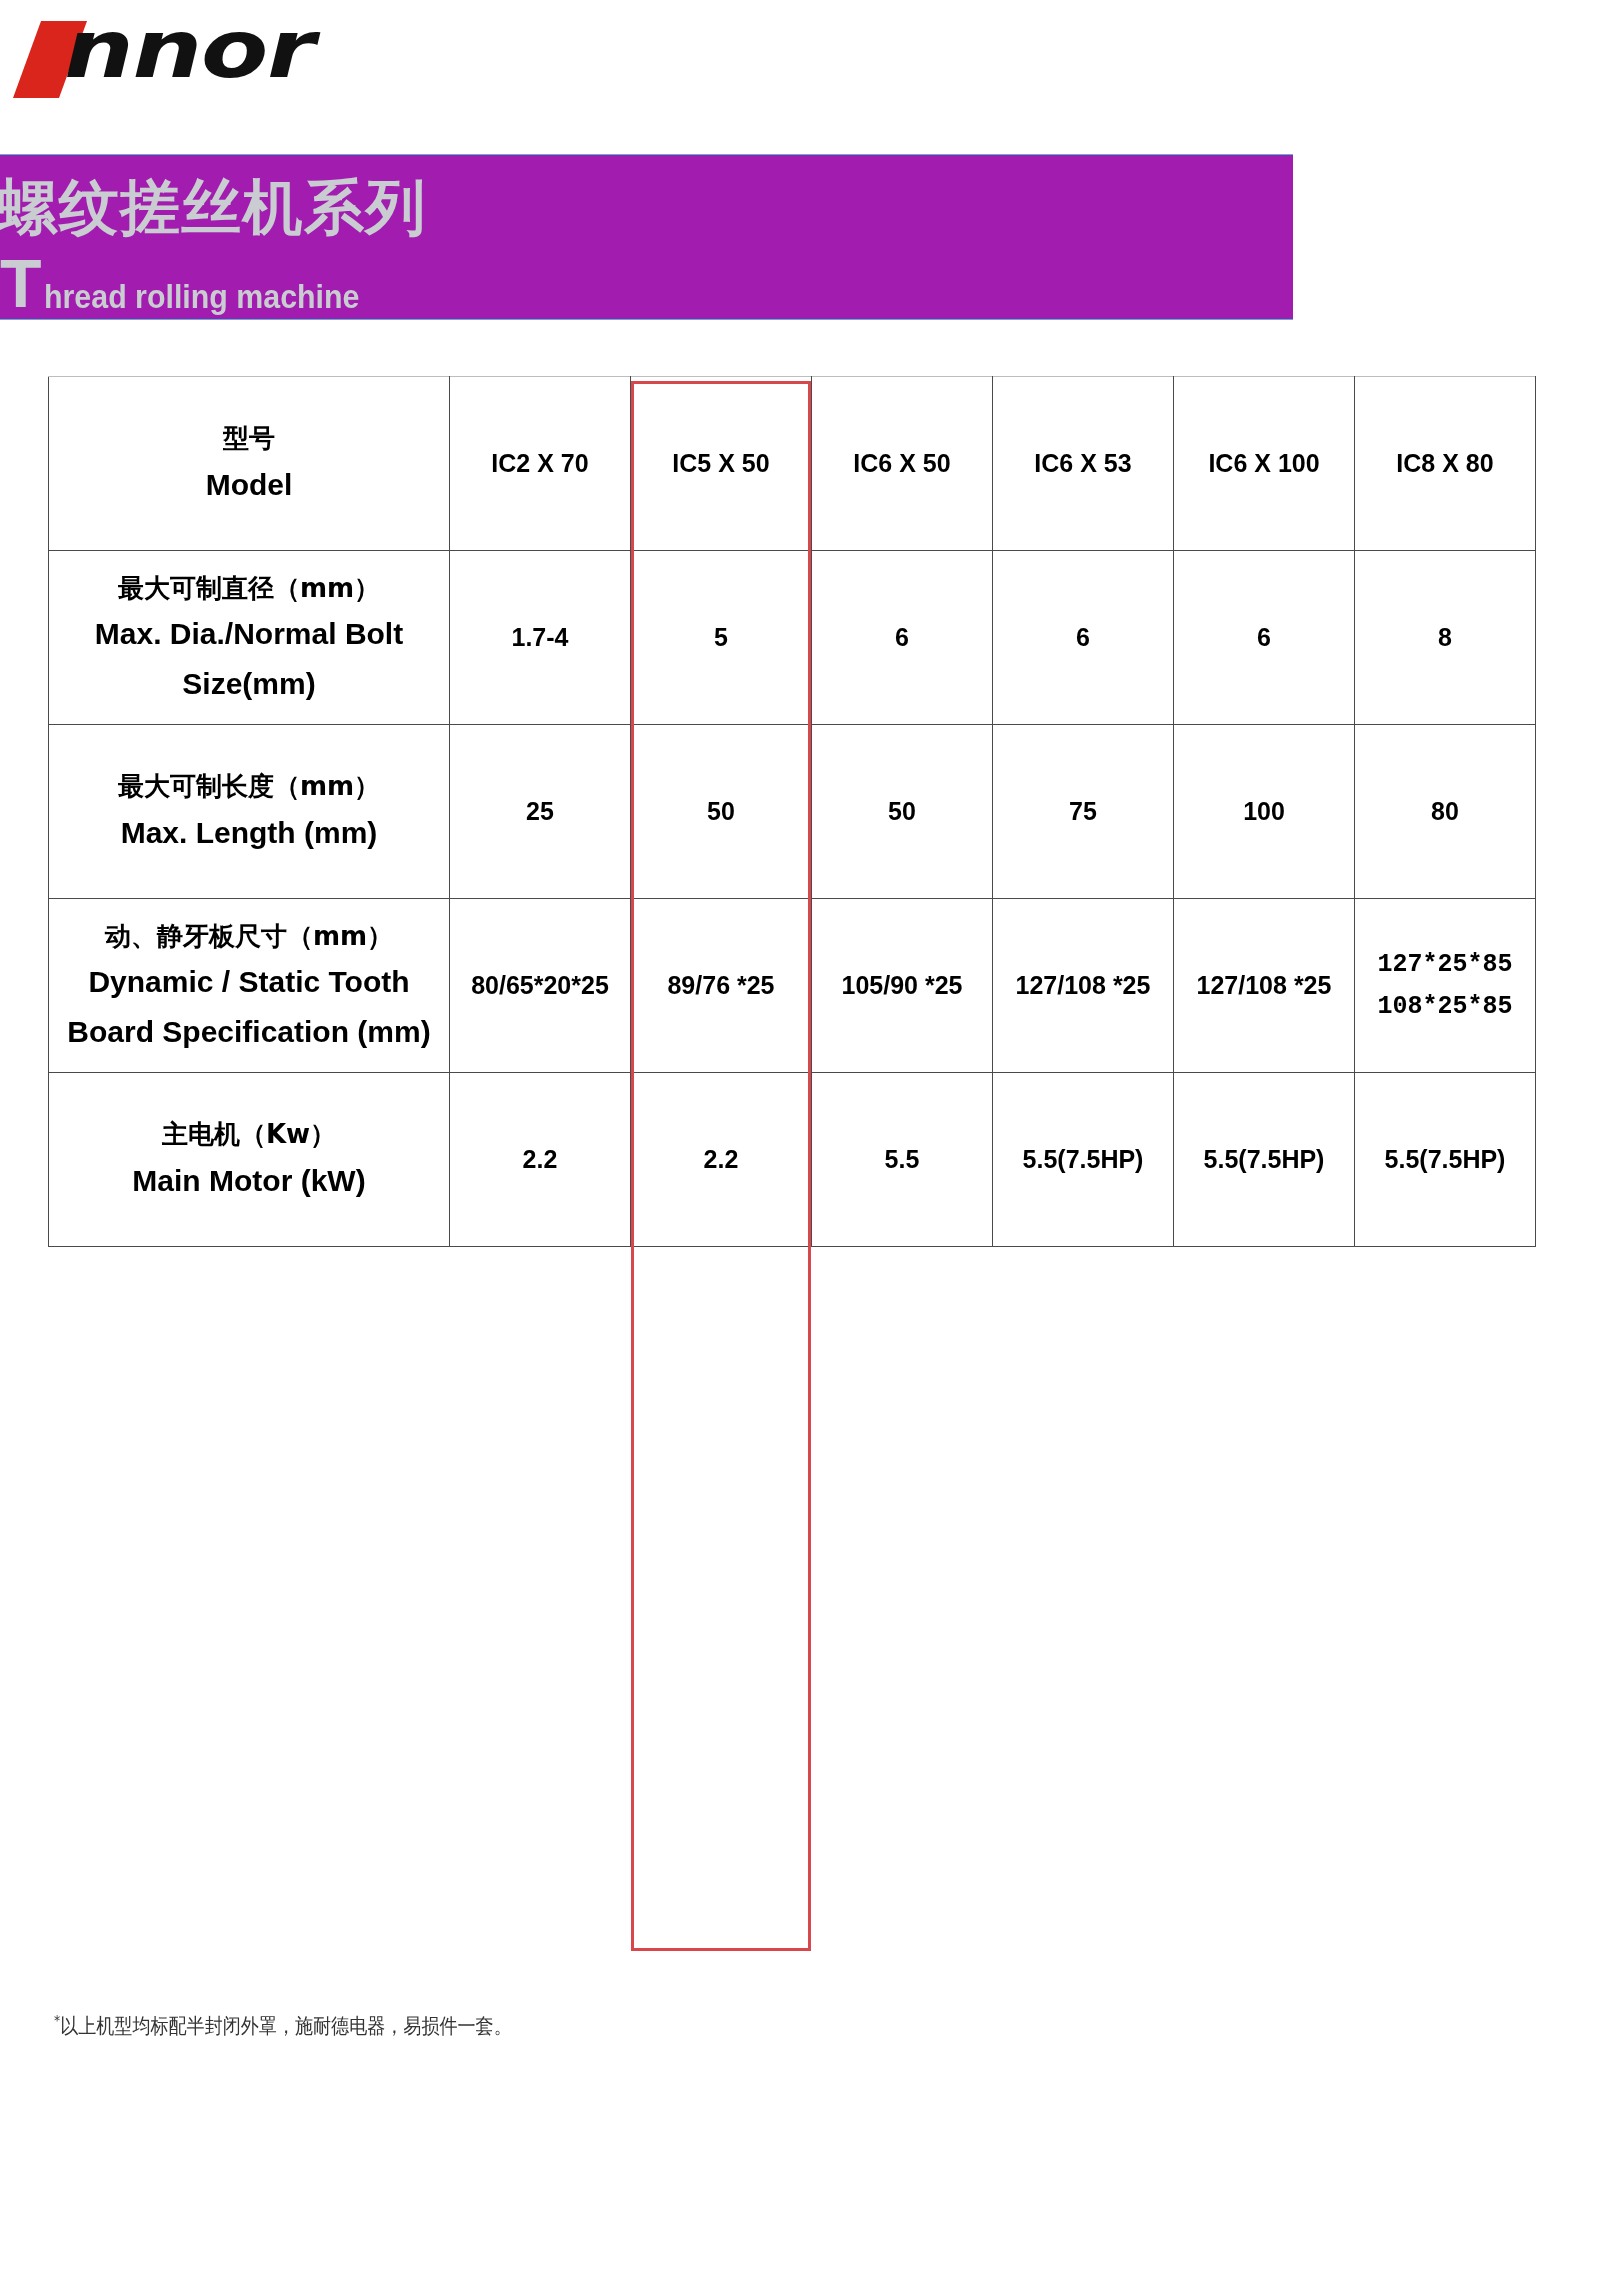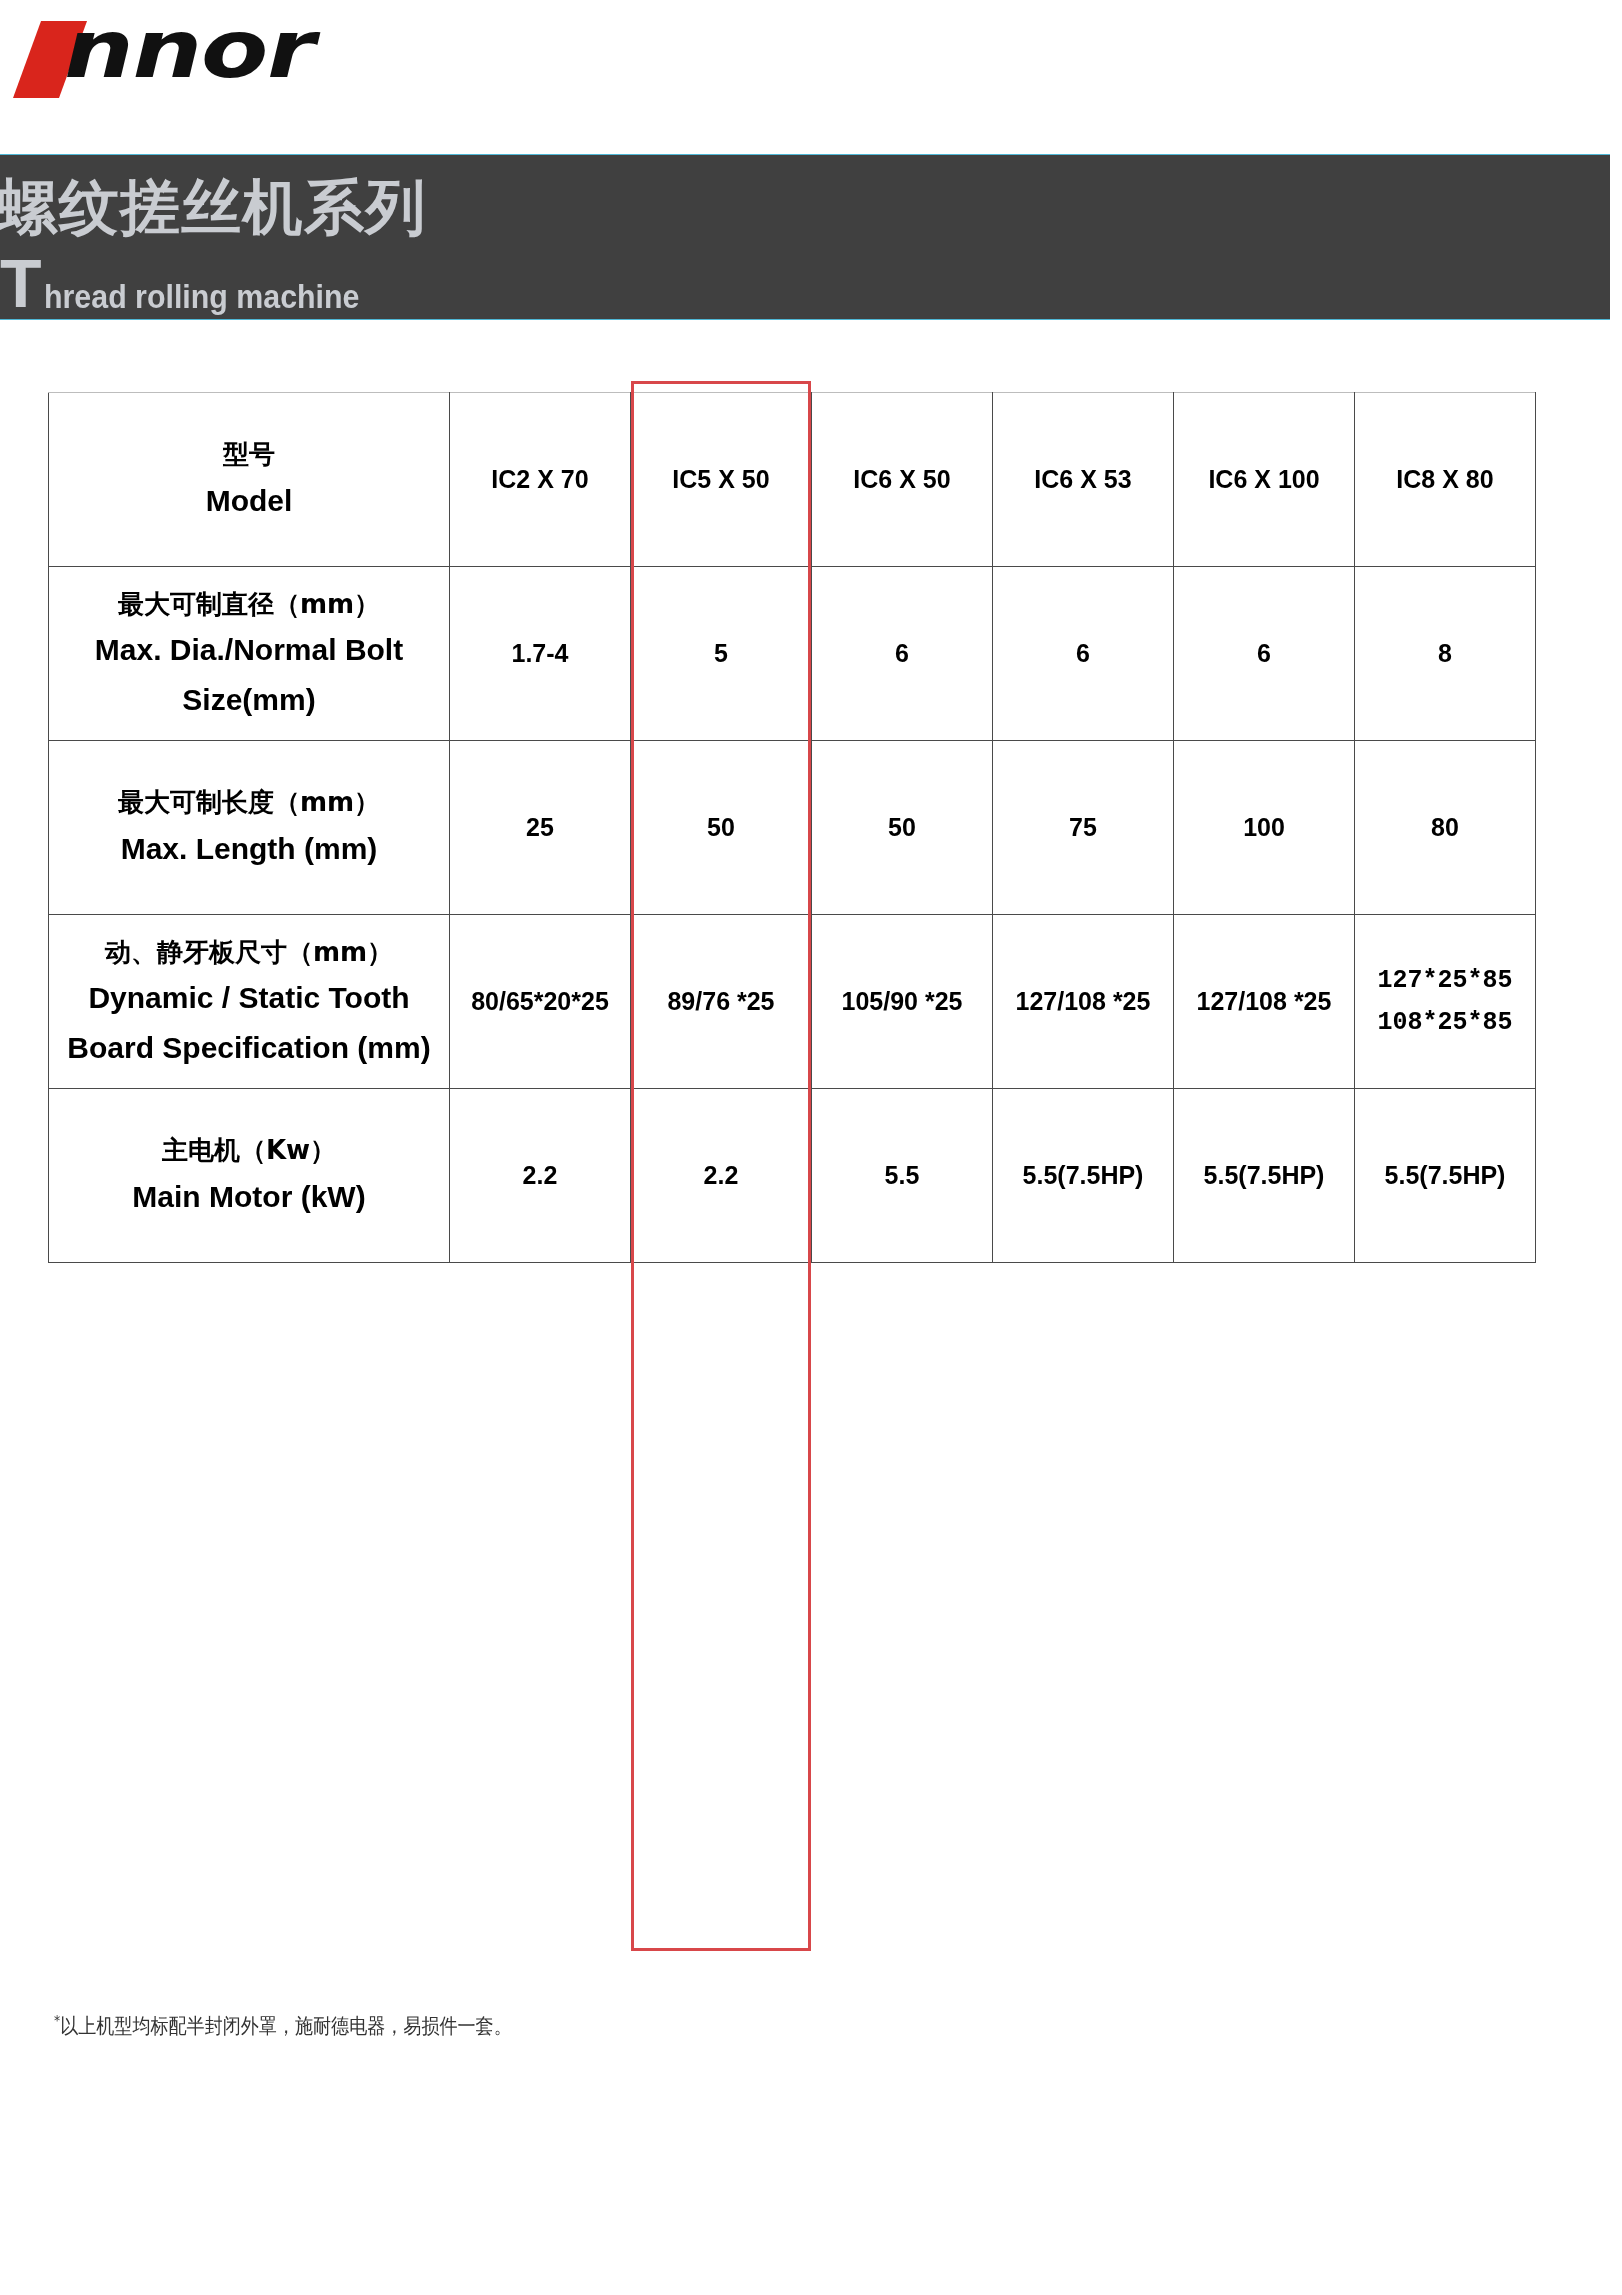--- a/index.html
+++ b/index.html
@@ -19,39 +19,39 @@
     background: #d9251c; transform: skewX(-20deg); transform-origin: bottom left;
   }
   .logo-text {
     position: absolute; left: 51px; top: -9.2px;
     font-family: "DejaVu Sans", sans-serif; font-weight: bold; font-style: oblique;
     font-size: 98px; letter-spacing: -1.3px; line-height: 1; color: #111;
     transform: scaleY(0.82); transform-origin: top left;
   }
   
   .banner {
-    position: absolute; left: 0; top: 154px; width: 1610px; height: 166px;
-    background: #404040;
+    position: absolute; left: 0; top: 154px; width: 1293px; height: 166px;
+    background: #a21caf;
     border-top: 1.3px solid #4fb8d6; border-bottom: 1.3px solid #4fb8d6; box-sizing: border-box;
   }
   .banner-cn {
     position: absolute; left: -2.6px; top: 22px;
     font-family: "DejaVu Sans", sans-serif; font-weight: bold;
     font-size: 60px; line-height: 1; color: #c9ccd1; letter-spacing: 1.3px;
   }
   .banner-en {
     position: absolute; left: 0; top: 98px; display: flex; align-items: flex-end;
     color: #c9ccd1; font-family: "Liberation Sans", sans-serif; font-weight: bold;
   }
   .banner-en .big-t { font-size: 68px; line-height: 0.9; margin-right: 2.6px; }
   .banner-en .rest { font-size: 33px; line-height: 1; padding-bottom: 1.3px; transform: scaleX(0.92); transform-origin: left bottom; }
   
   .spec-table {
     position: absolute; left: 48px; top: 376px; width: 1487px;
-    border-collapse: collapse; table-layout: fixed; margin-top: 16px;
+    border-collapse: collapse; table-layout: fixed;
   }
   .spec-table td {
     border: 1.3px solid #4a4a4a; text-align: center; vertical-align: middle;
     height: 174px; padding: 0 2.6px; box-sizing: border-box;
     font-family: "Liberation Sans", sans-serif; font-weight: bold; font-size: 25px;
     line-height: 1.65; color: #000;
   }
   .spec-table tr:first-child td { border-top-color: #bdbdbd; }
   .spec-table col.label-col { width: 401px; }
   .spec-table col.val-col { width: 181px; }

